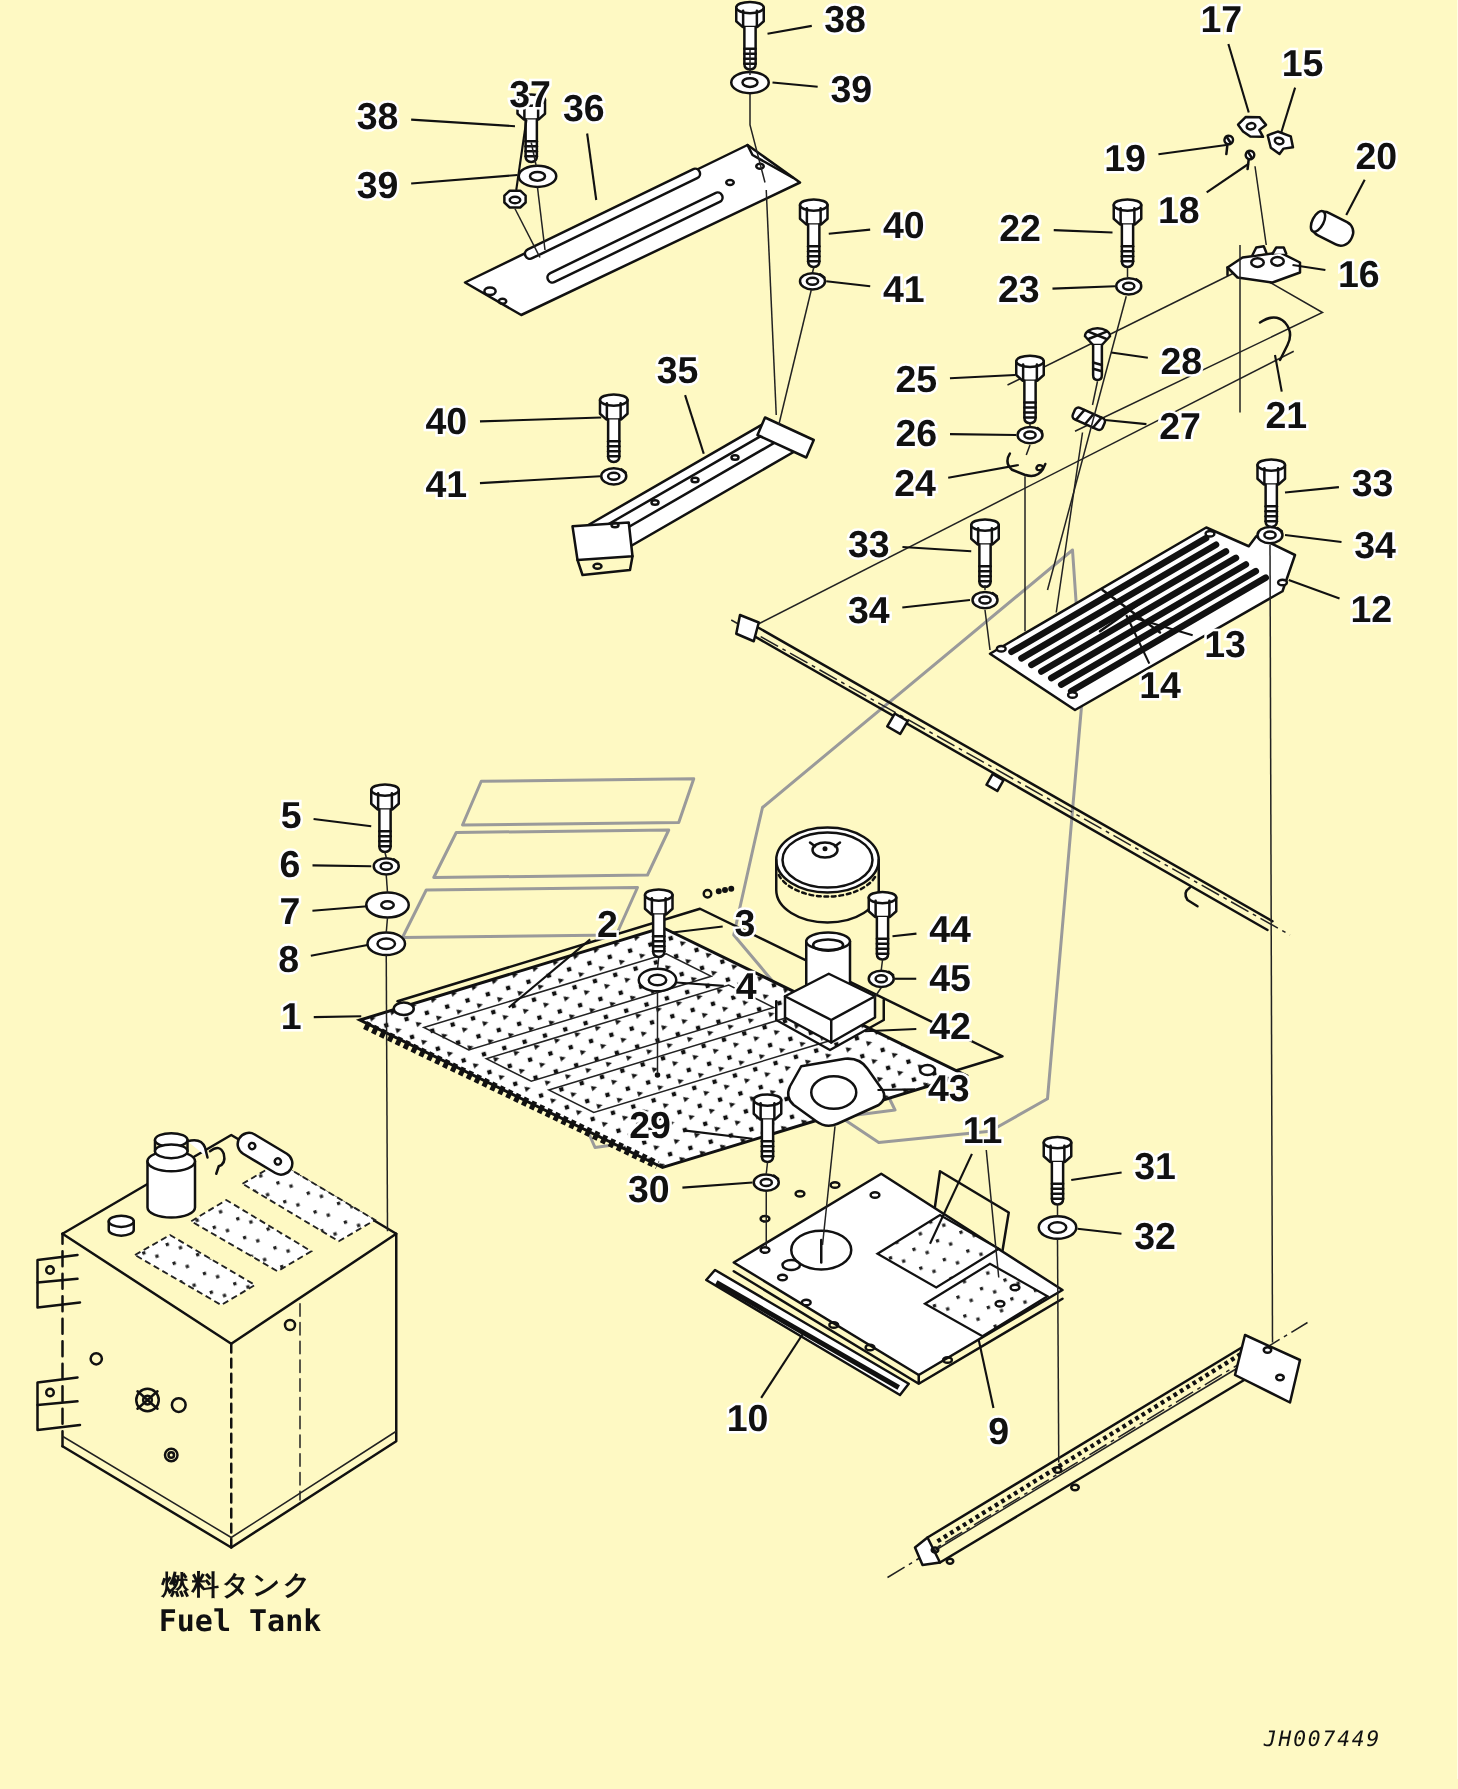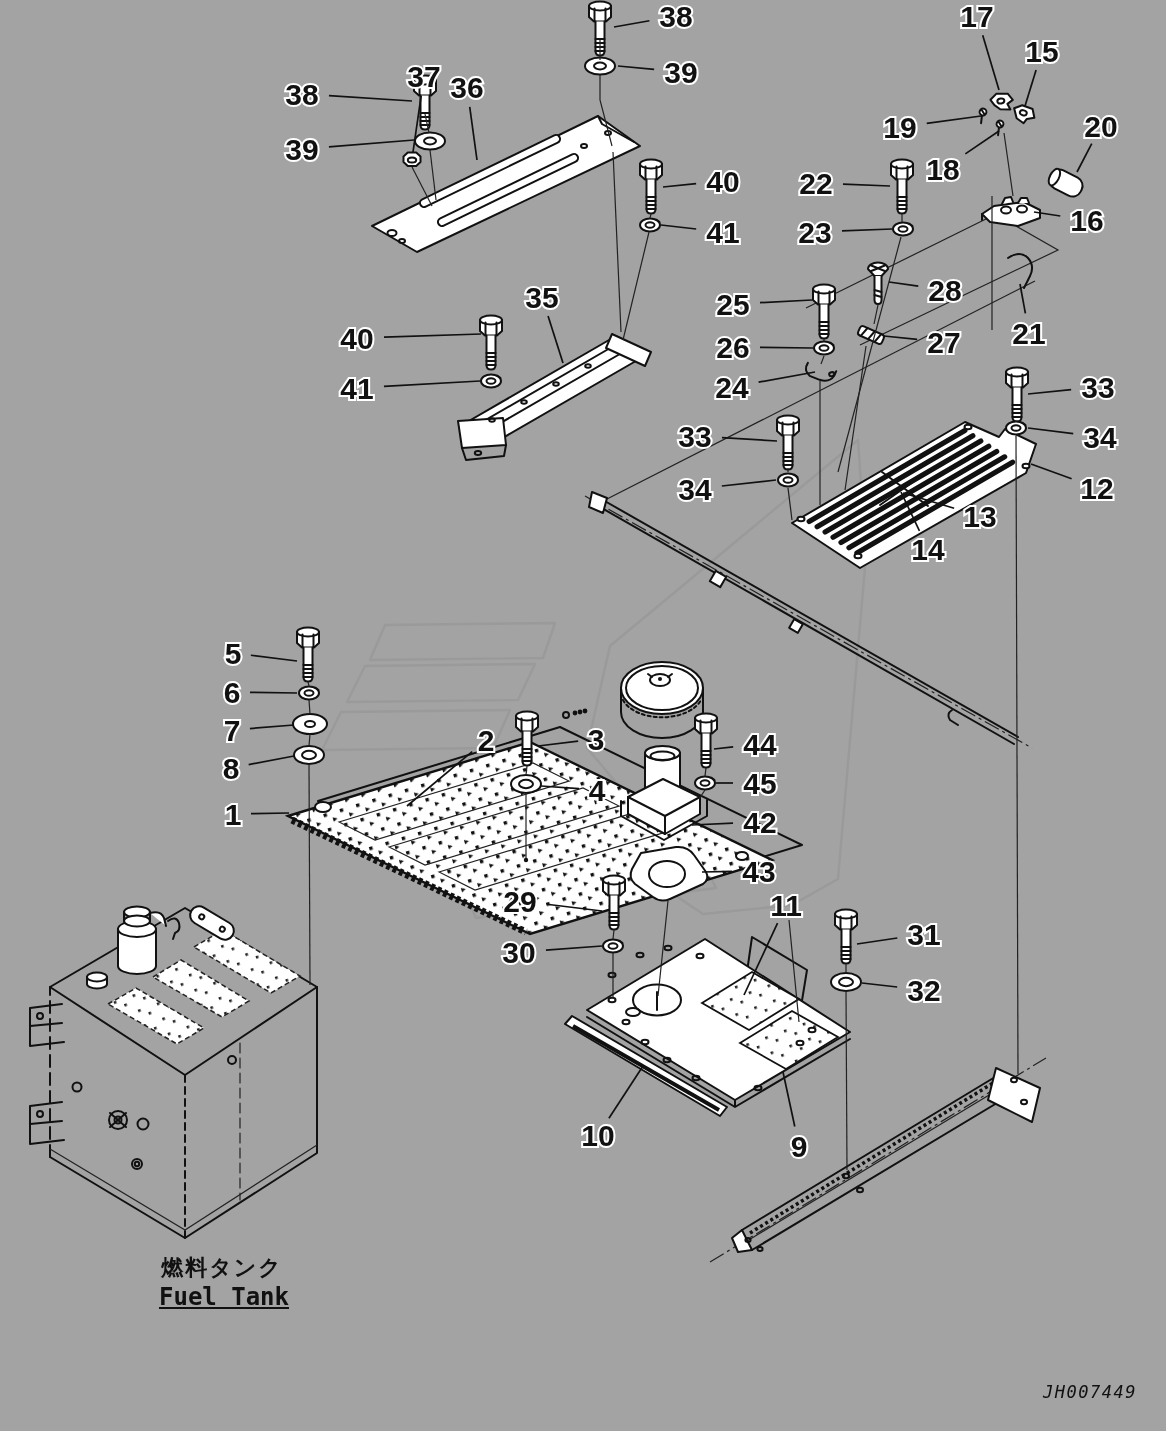--- a/index.html
+++ b/index.html
@@ -1,32 +1,32 @@
 <!DOCTYPE html>
 <html><head>
 <meta charset="utf-8">
 <style>
   html,body{margin:0;padding:0;background:#fff;}
-  .canvas{position:relative;width:1166px;height:1431px;background:#a3a3a3;overflow:hidden;
+  .canvas{position:relative;width:1166px;height:1431px;background:#fef9c3;overflow:hidden;
           font-family:"Liberation Sans",sans-serif;}
   .canvas svg{position:absolute;left:0;top:0;}
   
   .d{stroke:#111;fill:none;stroke-width:2;stroke-linejoin:round;stroke-linecap:round;}
   .df{stroke:#111;fill:#fff;stroke-width:2;stroke-linejoin:round;stroke-linecap:round;}
   .thin{stroke:#222;fill:none;stroke-width:1.2;}
   .gray{stroke:#9a9a9a;fill:none;stroke-width:2.4;stroke-linejoin:round;}
   .pp *{stroke:#111;stroke-width:2;stroke-linejoin:round;stroke-linecap:round;}
   .pp path,.pp ellipse,.pp rect,.pp polygon,.pp circle{fill:#fff;}
   .pp line{fill:none;}
   text.callout{font:700 30px "Liberation Sans",sans-serif;fill:#111;
                paint-order:stroke;stroke:#fff;stroke-width:4px;}
   .leader{stroke:#111;stroke-width:1.7;fill:none;}
-  .cap{position:absolute;transform:translate(-50%,-50%);white-space:nowrap;color:#111;margin-left:32px;}
+  .cap{position:absolute;transform:translate(-50%,-50%);white-space:nowrap;color:#111;}
   .cap-jp{font:700 22px "Liberation Sans",sans-serif;letter-spacing:2px;}
-  .cap-en{font:700 24px "DejaVu Sans Mono",monospace;letter-spacing:0px;text-decoration:underline;}
+  .cap-en{font:700 24px "DejaVu Sans Mono",monospace;letter-spacing:0px;}
   .cap-id{font:400 17px "DejaVu Sans Mono",monospace;letter-spacing:1.5px;}
 </style>
 </head>
 <body>
 
 <div class="canvas">
 <svg id="art" width="1166" height="1431" viewBox="0 0 1166 1431">
   <defs>
     <pattern id="dots" width="17" height="15" patternUnits="userSpaceOnUse" patternTransform="rotate(-17)">
       <rect width="17" height="15" fill="#fff"></rect>

